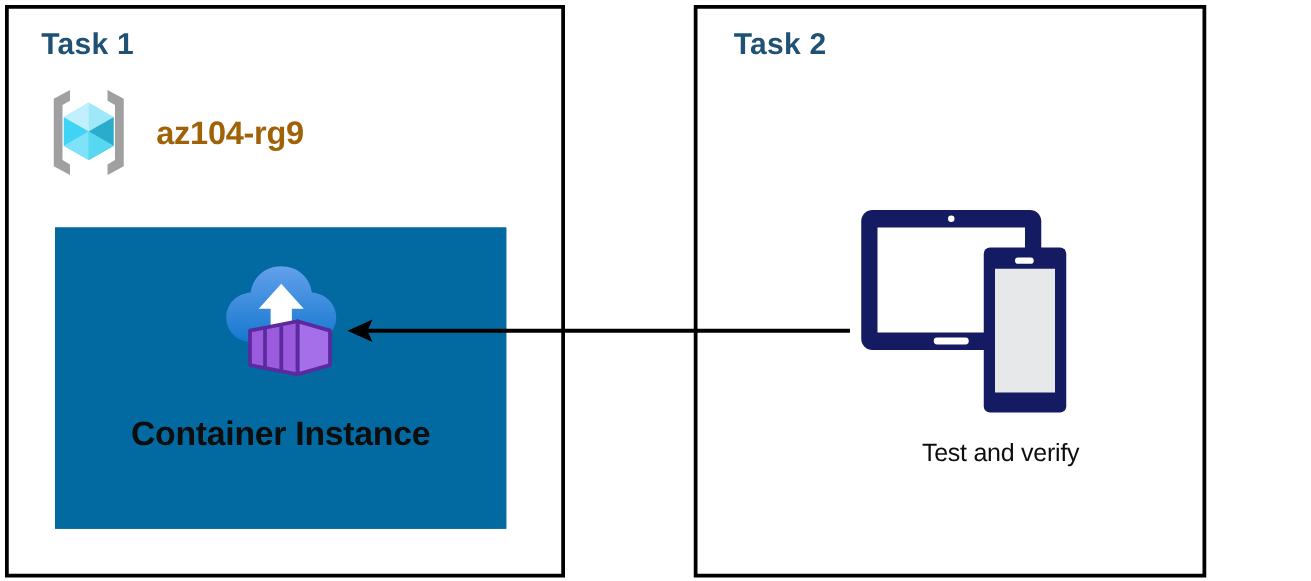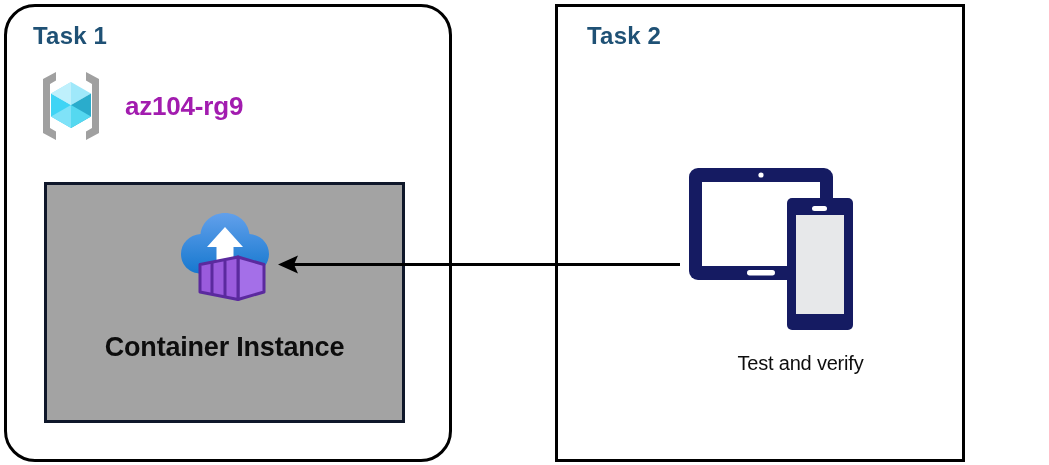--- a/index.html
+++ b/index.html
@@ -22,21 +22,21 @@
     height: 465px;
   }
 
   
   .panel {
     position: absolute;
     box-sizing: border-box;
     border: 3px solid #000000;
     background: #ffffff;
   }
-  #panel-task1 { left: 4px;   top: 4px; width: 448px; height: 458px; border-radius: 31px; }
+  #panel-task1 { left: 4px;   top: 4px; width: 448px; height: 458px; }
   #panel-task2 { left: 555px; top: 4px; width: 410px; height: 458px; }
 
   .panel-title {
     position: absolute;
     font-size: 24px;
     font-weight: bold;
     color: #1F5175;
     letter-spacing: 0.2px;
     white-space: nowrap;
   }
@@ -48,36 +48,36 @@
     position: absolute;
     left: 28px;
     top: 62px;
     display: flex;
     align-items: center;
   }
   .rg-icon { width: 72px; height: 74px; display: block; }
   .rg-label {
     font-size: 26px;
     font-weight: bold;
-    color: #a21caf;
+    color: #a16207;
     margin-left: 18px;
     white-space: nowrap;
     letter-spacing: -0.2px;
   }
 
   
   #container-card {
     position: absolute;
     left: 37px;
     top: 175px;
     width: 361px;
     height: 241px;
     box-sizing: border-box;
-    background: #a3a3a3;
-    border: 3px solid #0f172a;
+    background: #0369a1;
+    border: 3px solid #0369a1;
   }
   .ci-icon {
     position: absolute;
     left: 50%;
     transform: translateX(-50%);
     top: 24px;
     width: 98px;
     height: 92px;
     display: block;
   }

